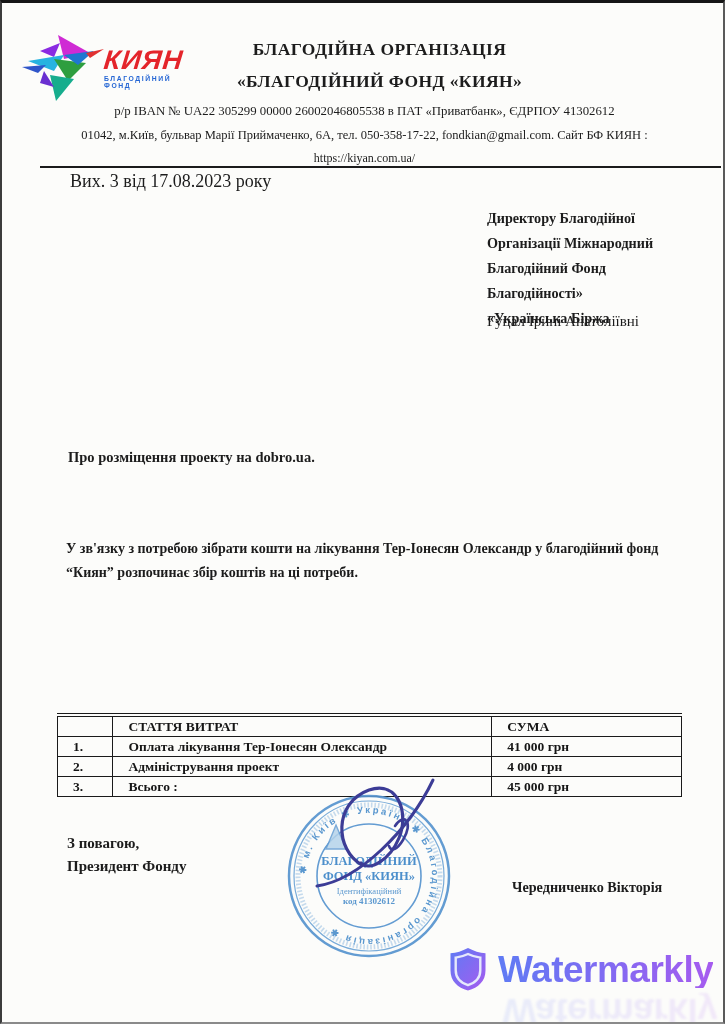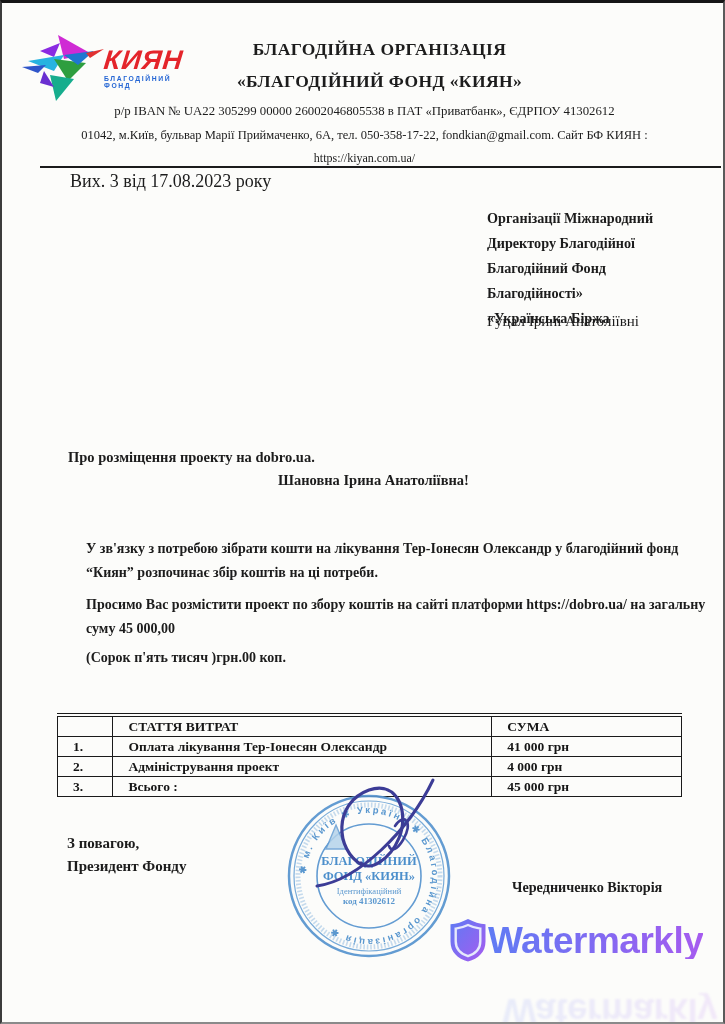--- a/index.html
+++ b/index.html
@@ -27,41 +27,41 @@
   .t4{top:125px;font-size:12.5px;}
   .t5{top:148px;font-size:12px;}
   .rule{left:38px;right:2px;top:163px;border-top:2px solid #1b1b1b;height:0;}
   .ref{left:68px;top:168px;font-size:18px;}
   
   .recipient{left:485px;top:203px;width:232px;font-size:14.2px;font-weight:bold;line-height:25px;}
   .recip-person{left:485px;top:310px;font-size:15px;font-weight:normal;}
   
   .subject{left:66px;top:403px;font-size:14.5px;font-weight:bold;margin-top:43px;}
   .salutation{left:276px;top:469px;font-size:14.5px;font-weight:bold;}
-  .para{left:64px;width:620px;font-size:14px;font-weight:bold;line-height:23.5px;margin-left:20px;}
+  .para{left:64px;width:620px;font-size:14px;font-weight:bold;line-height:23.5px;}
   .p1{top:534px;}
   .p2{top:590px;}
   .p3{top:643px;}
   
   .tbl-wrap{left:55px;top:710px;width:625px;}
   table{border-collapse:collapse;width:100%;font-size:13.5px;font-weight:bold;
     font-family:"Liberation Serif","DejaVu Serif",serif;color:#161616;}
   table{border-top:4px double #1a1a1a;}
   th,td{border:1.6px solid #1a1a1a;padding:0 15px;height:19px;text-align:left;
     font-weight:bold;white-space:nowrap;overflow:hidden;}
   .col-num{width:30px;}
   .col-item{width:382px;}
   .col-sum{width:196px;}
   
   .closing{left:65px;top:829px;font-size:15px;font-weight:bold;line-height:23px;}
   .sig-name{left:510px;top:848px;font-size:14.2px;font-weight:bold;margin-top:28px;}
   .stamp{left:282px;top:788px;width:170px;height:170px;opacity:.92;}
   .sig-ink{left:275px;top:765px;width:200px;height:130px;}
   
-  .watermark{left:446px;top:915px;display:flex;align-items:center;}
+  .watermark{left:446px;top:944px;display:flex;align-items:center;gap:10px;}
   .wm-text{font-family:"Liberation Sans","DejaVu Sans",sans-serif;font-weight:800;
     font-size:37px;letter-spacing:-.5px;color:#7d6cf2;line-height:1;}
   @supports ((-webkit-background-clip:text) or (background-clip:text)){
     .wm-text{background:linear-gradient(90deg,#5f7bf4 0%,#7d6cf2 45%,#a65bef 100%);
       -webkit-background-clip:text;background-clip:text;color:transparent;}
   }
   .wm-reflect{left:500px;top:990px;transform:scaleY(-1);opacity:.12;filter:blur(1px);}
 </style>
 </head>
 <body>
@@ -88,33 +88,30 @@
 
   <div class="abs hdr-center t1">БЛАГОДІЙНА ОРГАНІЗАЦІЯ</div>
   <div class="abs hdr-center t2">«БЛАГОДІЙНИЙ ФОНД «КИЯН»</div>
   <div class="abs hdr-wide t3">р/р IBAN № UA22 305299 00000 26002046805538  в ПАТ «Приватбанк», ЄДРПОУ 41302612</div>
   <div class="abs hdr-wide t4">01042, м.Київ, бульвар Марії Приймаченко, 6А, тел. 050-358-17-22, fondkian@gmail.com. Сайт БФ КИЯН :</div>
   <div class="abs hdr-wide t5">https://kiyan.com.ua/</div>
   <div class="abs rule"></div>
   <div class="abs ref">Вих. 3  від 17.08.2023 року</div>
 
   <div class="abs recipient">
+    <div>Директору Благодійної</div>
     <div>Організації Міжнародний</div>
-    <div>Директору Благодійної</div>
     <div>Благодійний Фонд</div>
     <div>Благодійності»</div>
     <div>«Українська Біржа</div>
   </div>
   <div class="abs recip-person">Гуцал Ірині Анатоліївні</div>
 
   <div class="abs subject">Про розміщення проекту на dobro.ua.</div>
-  <div class="abs salutation">Шановна Ірина Анатоліївна!</div>
   <div class="abs para p1">У зв'язку з потребою зібрати кошти на лікування Тер-Іонесян Олександр у благодійний фонд “Киян” розпочинає збір коштів на ці потреби.</div>
-  <div class="abs para p2">Просимо Вас розмістити проект по збору коштів на сайті платформи  https://dobro.ua/  на загальну суму 45 000,00</div>
-  <div class="abs para p3">(Сорок п'ять тисяч )грн.00 коп.</div>
 
   <div class="abs tbl-wrap">
     <table>
       <thead>
         <tr>
           <th class="col-num"></th>
           <th class="col-item">СТАТТЯ ВИТРАТ</th>
           <th class="col-sum">СУМА</th>
         </tr>
       </thead>

